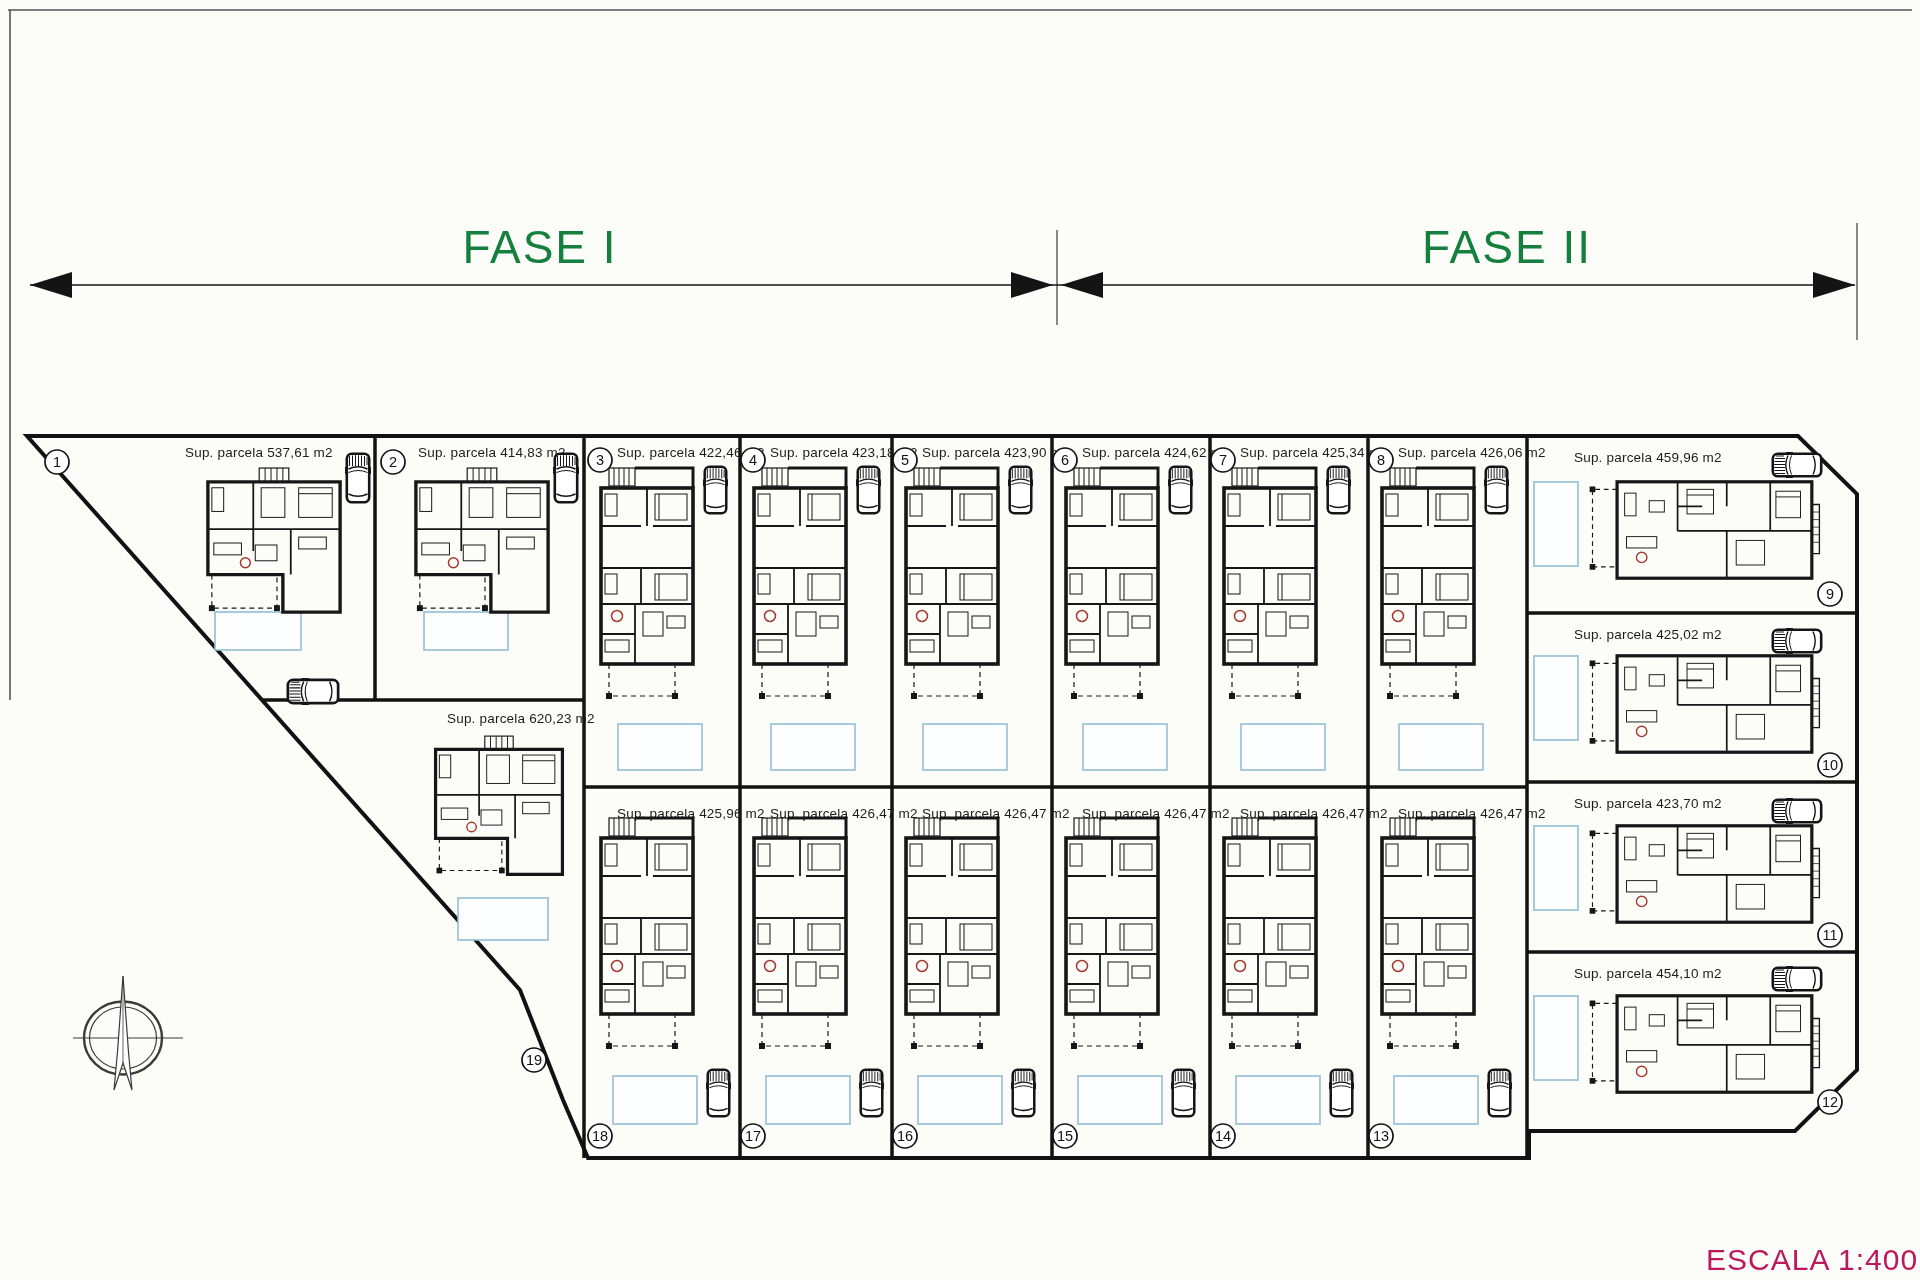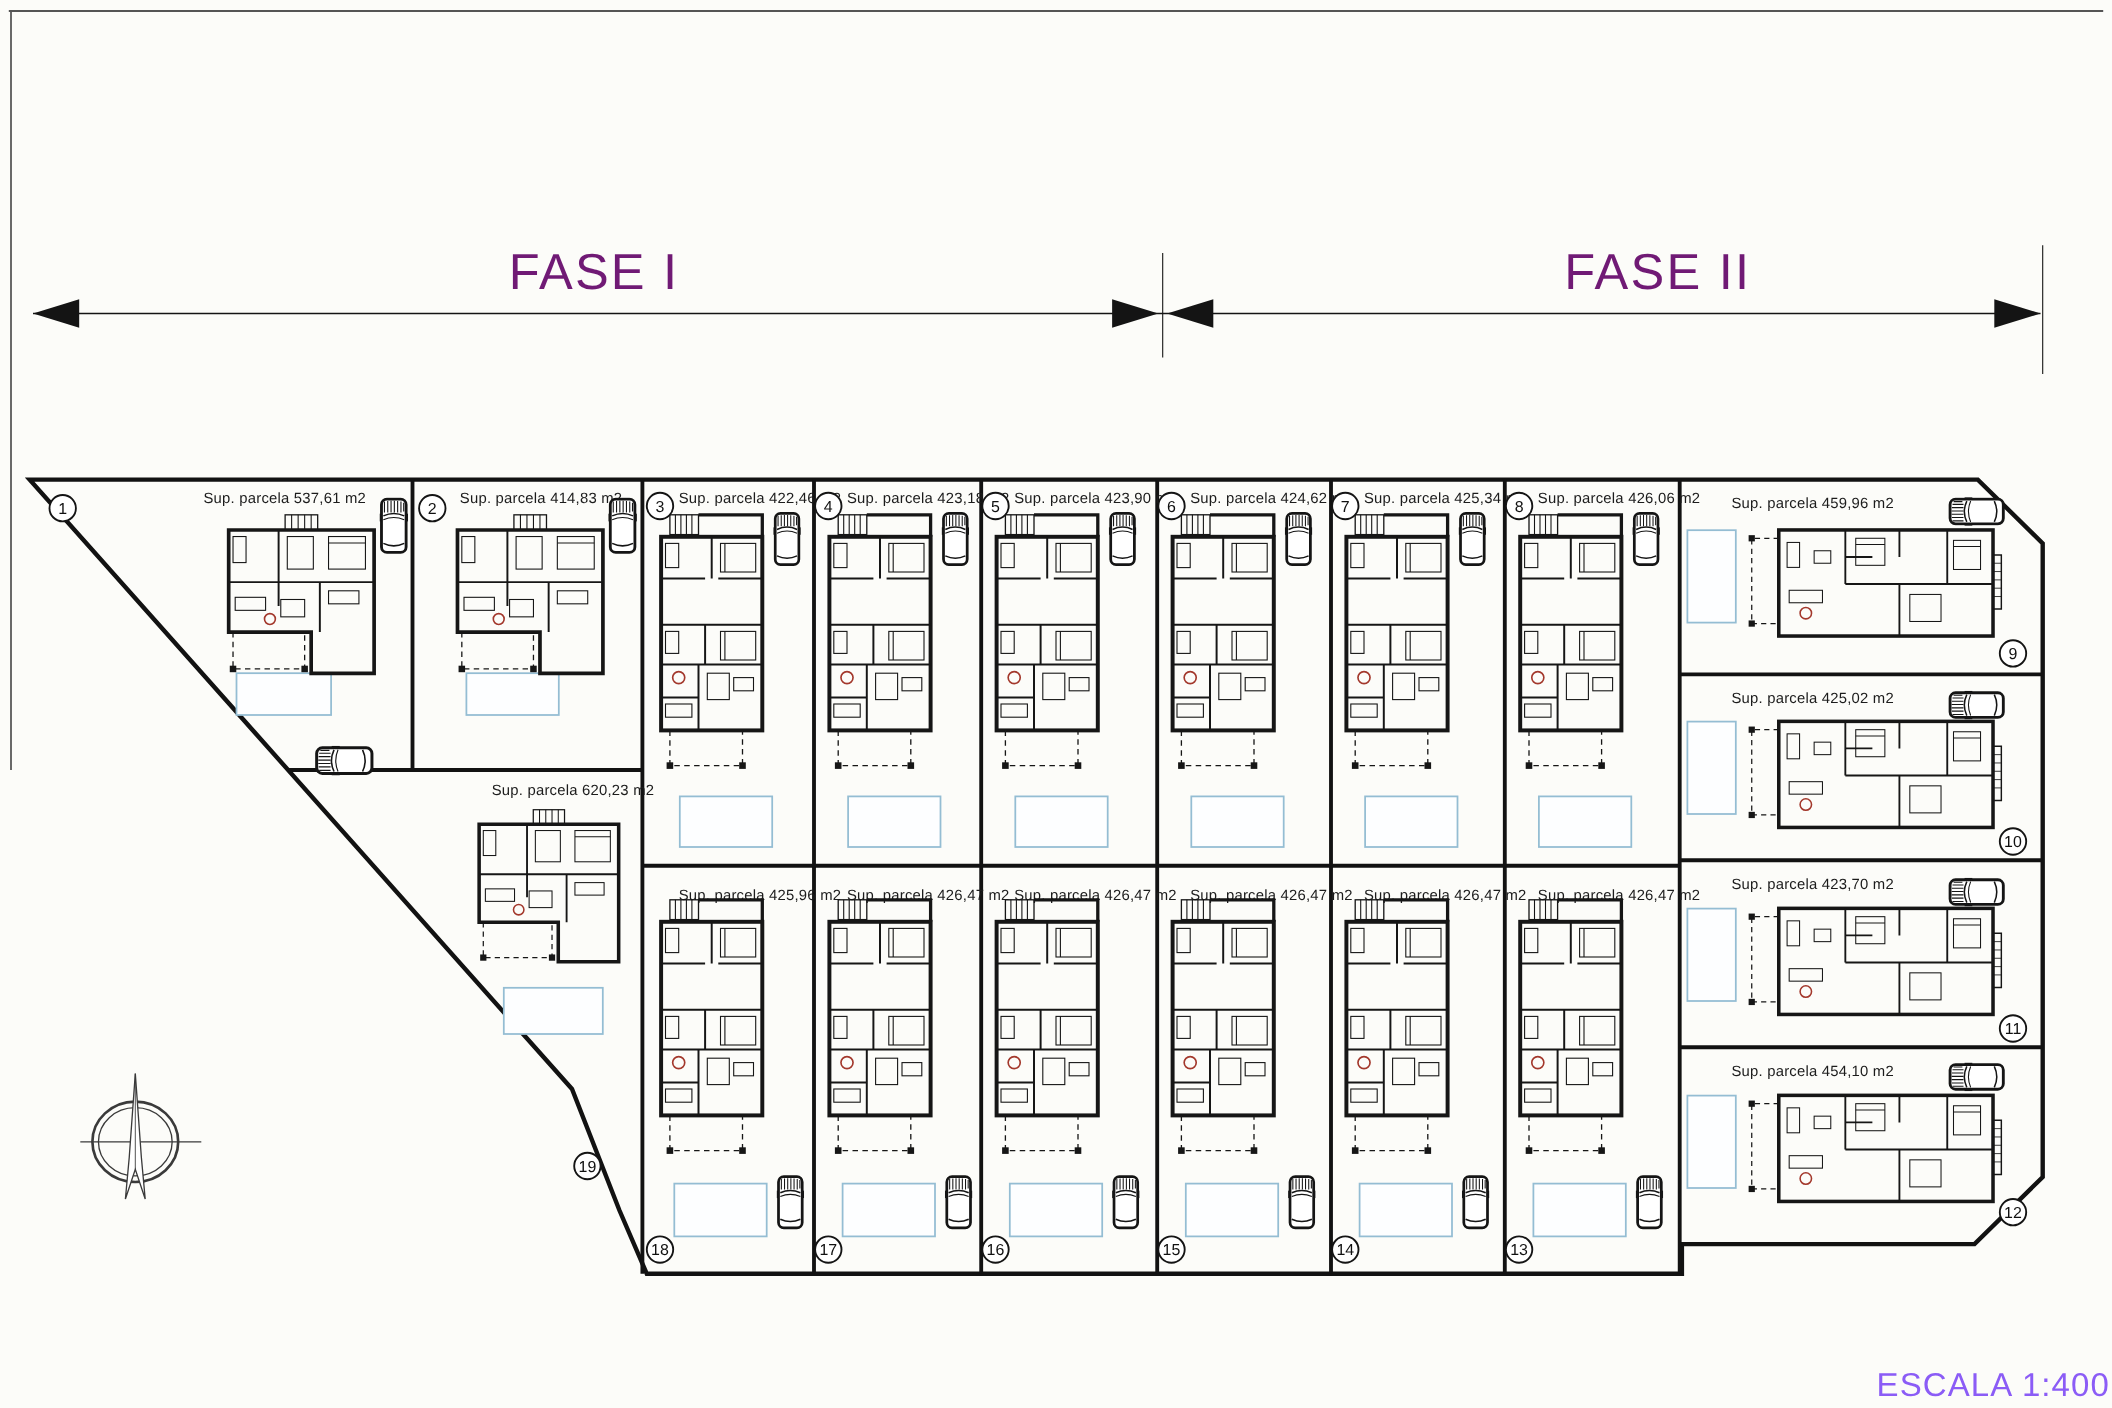--- a/index.html
+++ b/index.html
@@ -3,25 +3,25 @@
 <meta charset="utf-8">
 <style>
   html,body{margin:0;padding:0;background:#e8e8e6;}
   .sheet{
     position:relative;width:1920px;height:1280px;
     background:#fcfcf9;overflow:hidden;
     font-family:"Liberation Sans",sans-serif;
   }
   .phase-title{
     position:absolute;top:220px;transform:translateX(-50%);
-    font-size:46px;letter-spacing:2px;color:#701a75;white-space:nowrap;
+    font-size:46px;letter-spacing:2px;color:#15803d;white-space:nowrap;
   }
   .scale-label{
     position:absolute;left:1706px;top:1243px;
-    font-size:30px;letter-spacing:1px;color:#8b5cf6;white-space:nowrap;
+    font-size:30px;letter-spacing:1px;color:#be185d;white-space:nowrap;
   }
   svg text.plabel{
     font-family:"Liberation Sans",sans-serif;
     font-size:13.5px;fill:#1c1c1c;letter-spacing:.2px;
   }
   svg text.pnum{
     font-family:"Liberation Sans",sans-serif;
     font-size:14.5px;fill:#111;text-anchor:middle;
   }
   .base-svg{position:absolute;left:0;top:0;}

